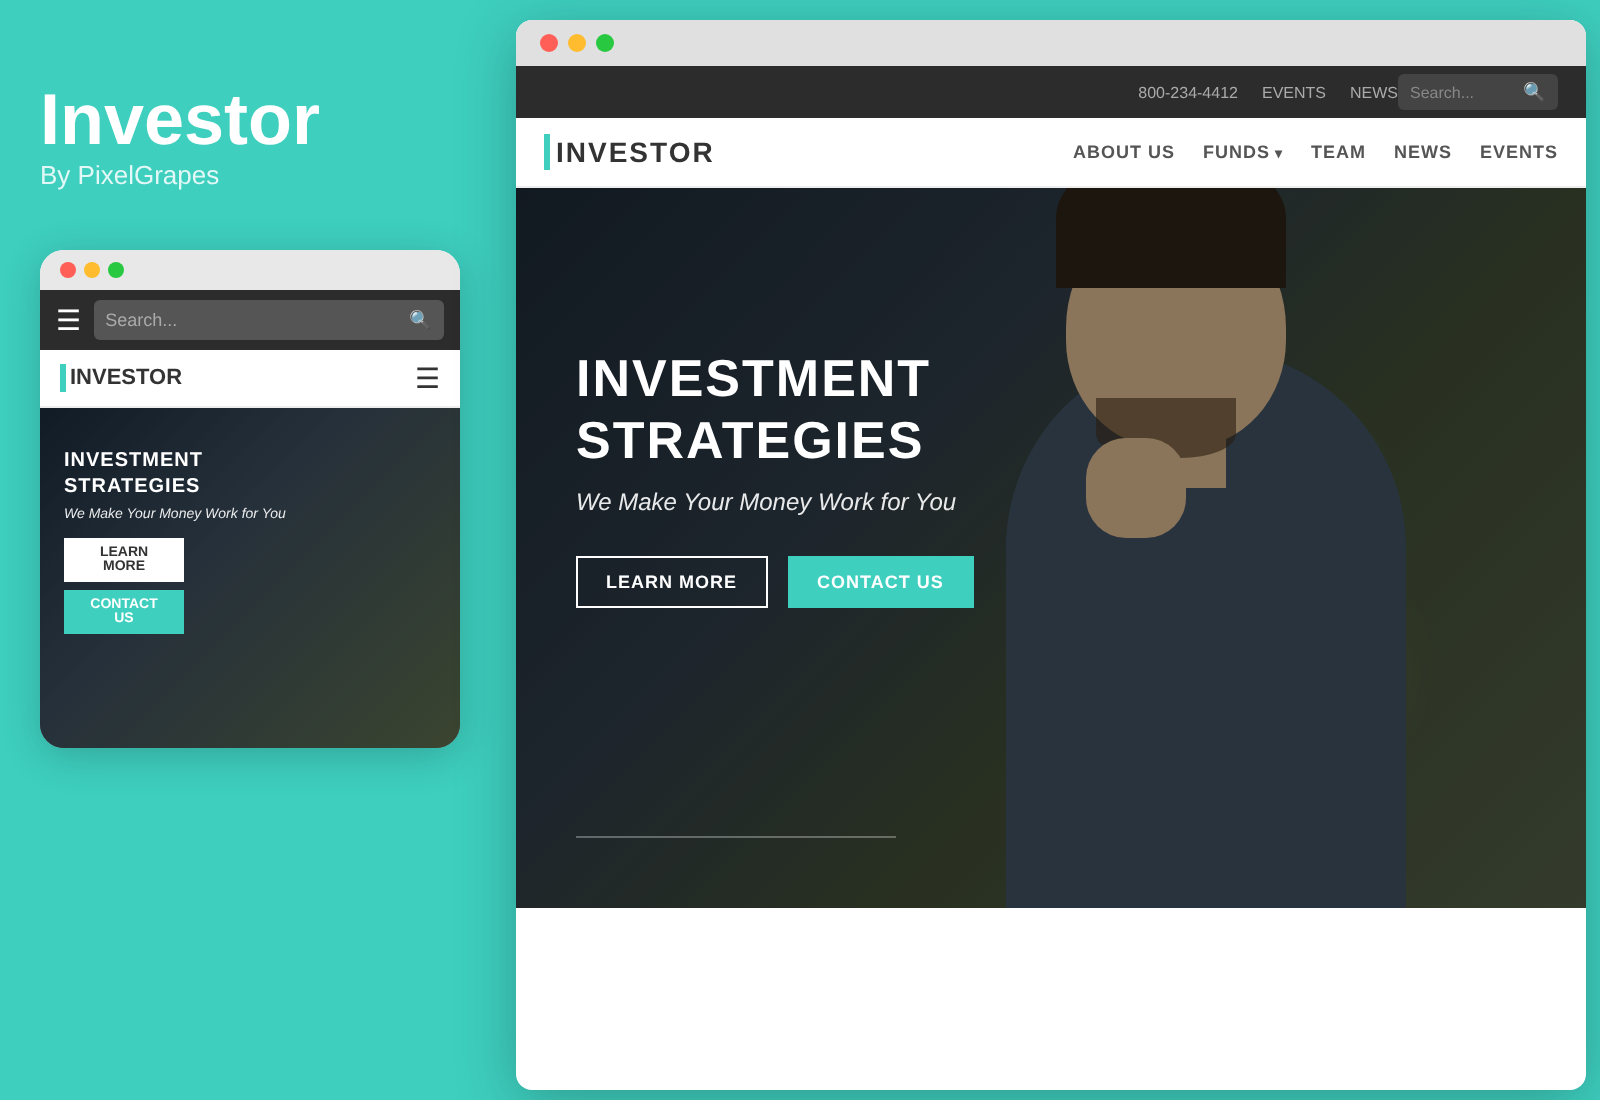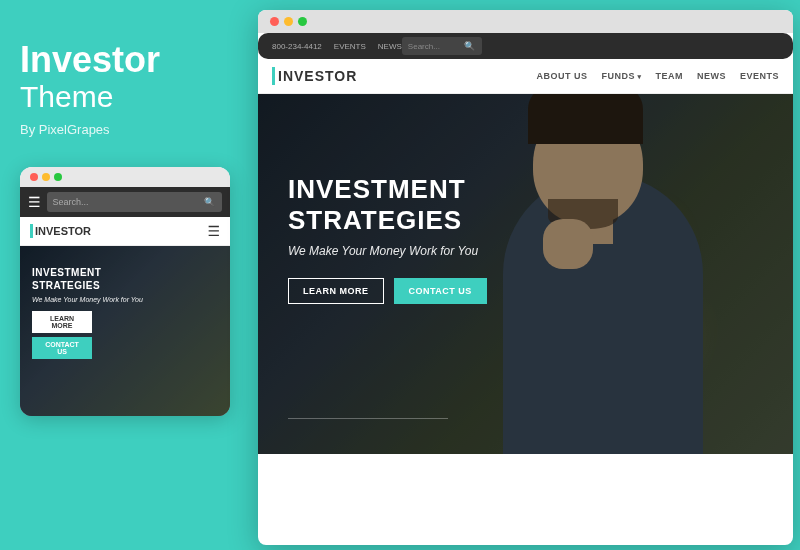--- a/index.html
+++ b/index.html
@@ -238,23 +238,22 @@
       border-radius: 50%;
     }
     .desktop-dot.red { background: #ff5f57; }
     .desktop-dot.yellow { background: #febc2e; }
     .desktop-dot.green { background: #28c840; }
 
     .desktop-topbar {
       background: #2c2c2c;
       display: flex;
       align-items: center;
-      justify-content: flex-start;
+      justify-content: flex-end;
       padding: 4px 14px;
-      border-radius: 10px;
     }
 
     .desktop-topbar-left {
       display: flex;
       align-items: center;
       gap: 12px;
     }
 
     .desktop-topbar-phone {
       font-size: 8px;
@@ -529,21 +528,20 @@
       width: 160px;
       height: 1px;
       background: rgba(255,255,255,0.3);
     }
   </style>
 </head>
 <body>
 
 <div class="left-panel">
   <span class="theme-title-bold">Investor</span>
-  <span class="theme-title-light">Theme</span>
   <div class="theme-author">By PixelGrapes</div>
 
   <div class="mobile-preview">
     <div class="mobile-browser-bar">
       <span class="mobile-dot red"></span>
       <span class="mobile-dot yellow"></span>
       <span class="mobile-dot green"></span>
     </div>
     <div class="mobile-topbar">
       <span class="mobile-hamburger">☰</span>

